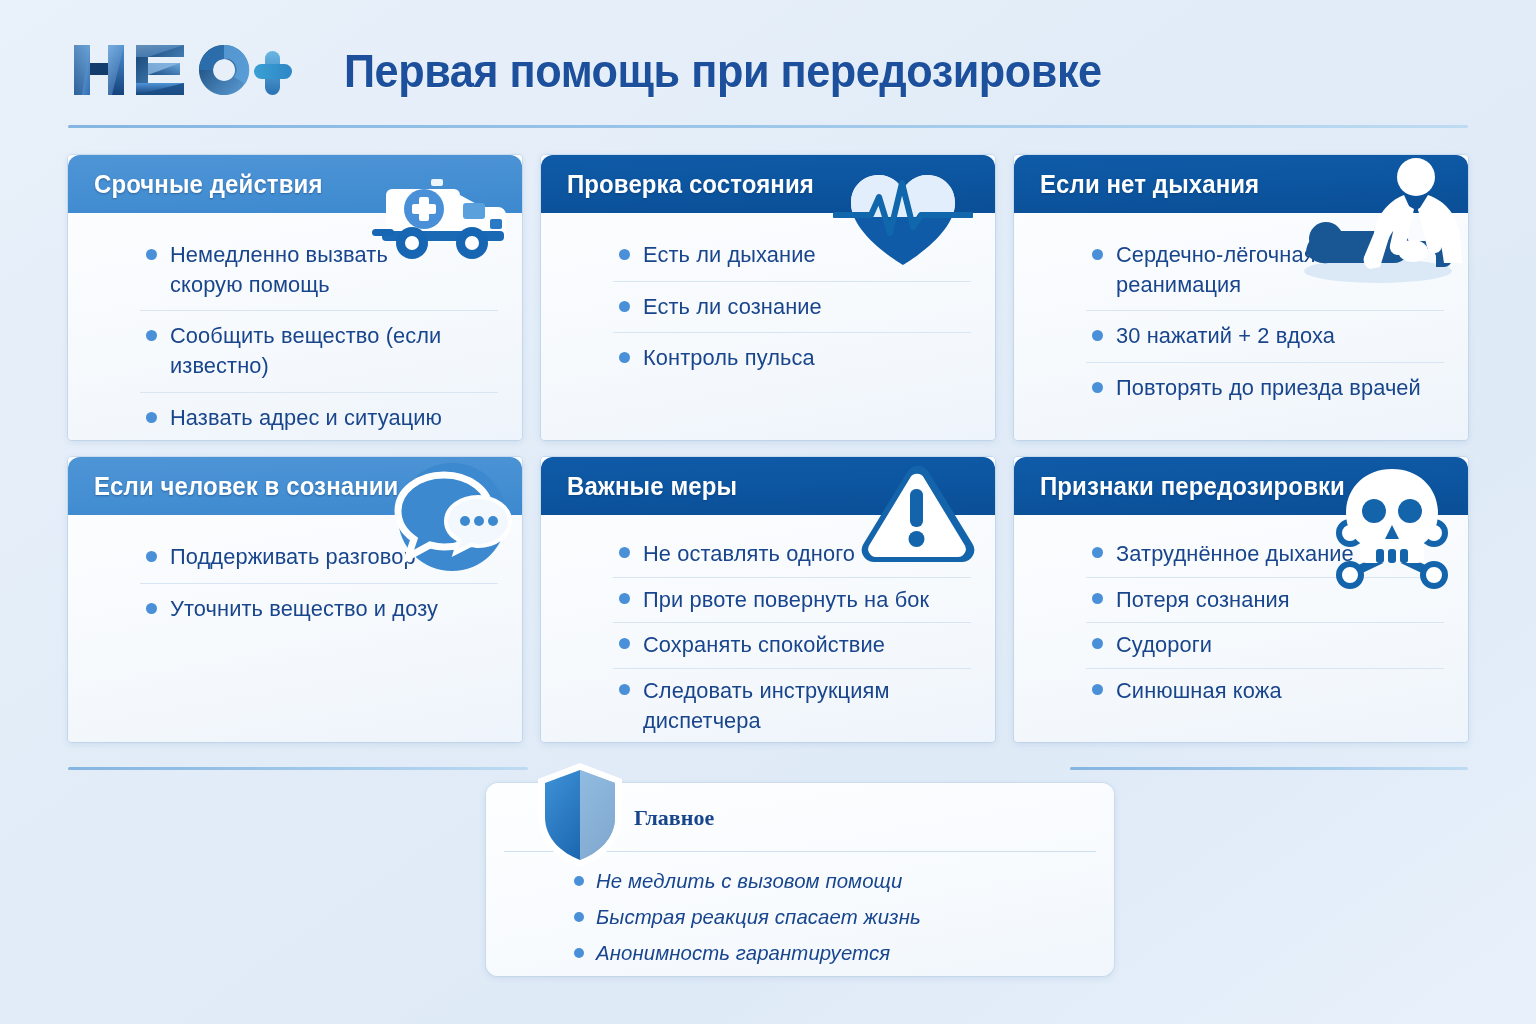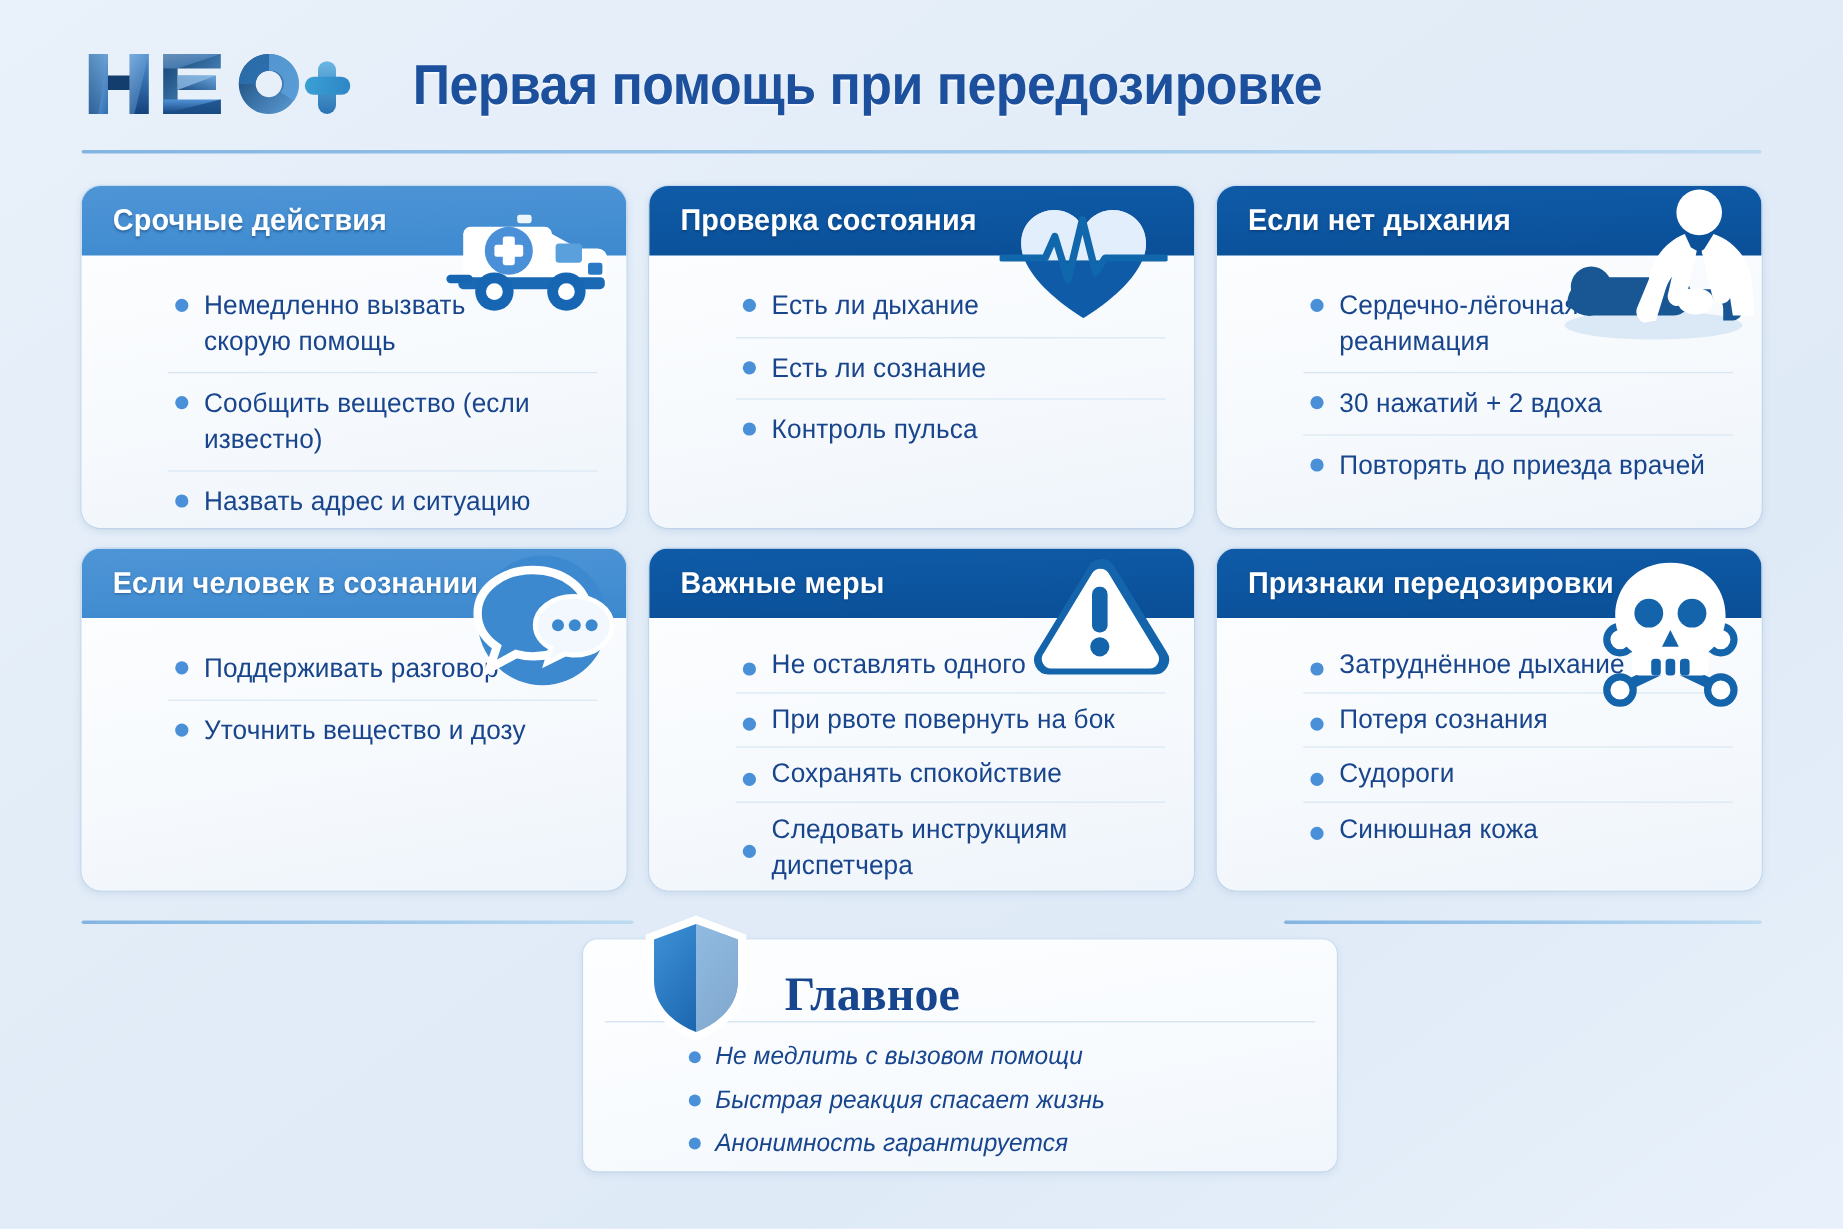--- a/index.html
+++ b/index.html
@@ -69,21 +69,21 @@
     top: 155px;
     width: 1400px;
     display: grid;
     grid-template-columns: 454px 454px 454px;
     grid-auto-rows: 285px;
     column-gap: 19px;
     row-gap: 17px;
   }
   .card {
     position: relative;
-    border-radius: 16px;
+    border-radius: 4px;
     background: linear-gradient(170deg, #fdfeff 0%, #f7fafd 55%, #eef4fb 100%);
     box-shadow: 0 2px 7px rgba(40,90,150,0.13), 0 0 0 1px rgba(190,214,236,0.55);
     overflow: hidden;
   }
   .card-head {
     position: relative;
     height: 58px;
     border-radius: 12px 12px 0 0;
     display: flex;
     align-items: center;
@@ -144,21 +144,21 @@
   .bullet-text {
     font-family: "Liberation Sans Narrow", "Liberation Sans", sans-serif;
     font-size: 22.5px;
     line-height: 1.32;
     color: #18458c;
     letter-spacing: 0.1px;
     transform: scaleX(0.97);
     transform-origin: left center;
   }
   
-  .card.four .bullet-row { padding: 7px 2px 8px 6px; align-items: center; }
+  .card.four .bullet-row { padding: 7px 2px 8px 6px; }
   .card.four .dot { margin-top: 8px; }
 
   
   .clip-icon .bullet-row:first-child .bullet-text { max-width: 250px; }
 
   
   .footer-card {
     position: absolute;
     left: 486px;
     top: 783px;
@@ -172,24 +172,24 @@
     position: absolute;
     left: 48px;
     top: -22px;
     width: 92px;
     height: 108px;
     z-index: 4;
   }
   .shield svg { display: block; width: 100%; height: 100%; }
   .footer-title {
     position: absolute;
-    left: 168px;
+    left: 148px;
     top: 22px;
     font-family: "Liberation Serif", serif;
-    font-size: 40px;
+    font-size: 22px;
     font-weight: bold;
     color: #17458e;
   }
   .footer-rule {
     position: absolute;
     left: 18px;
     top: 68px;
     width: 592px;
     height: 1px;
     background: #cfe0f0;

